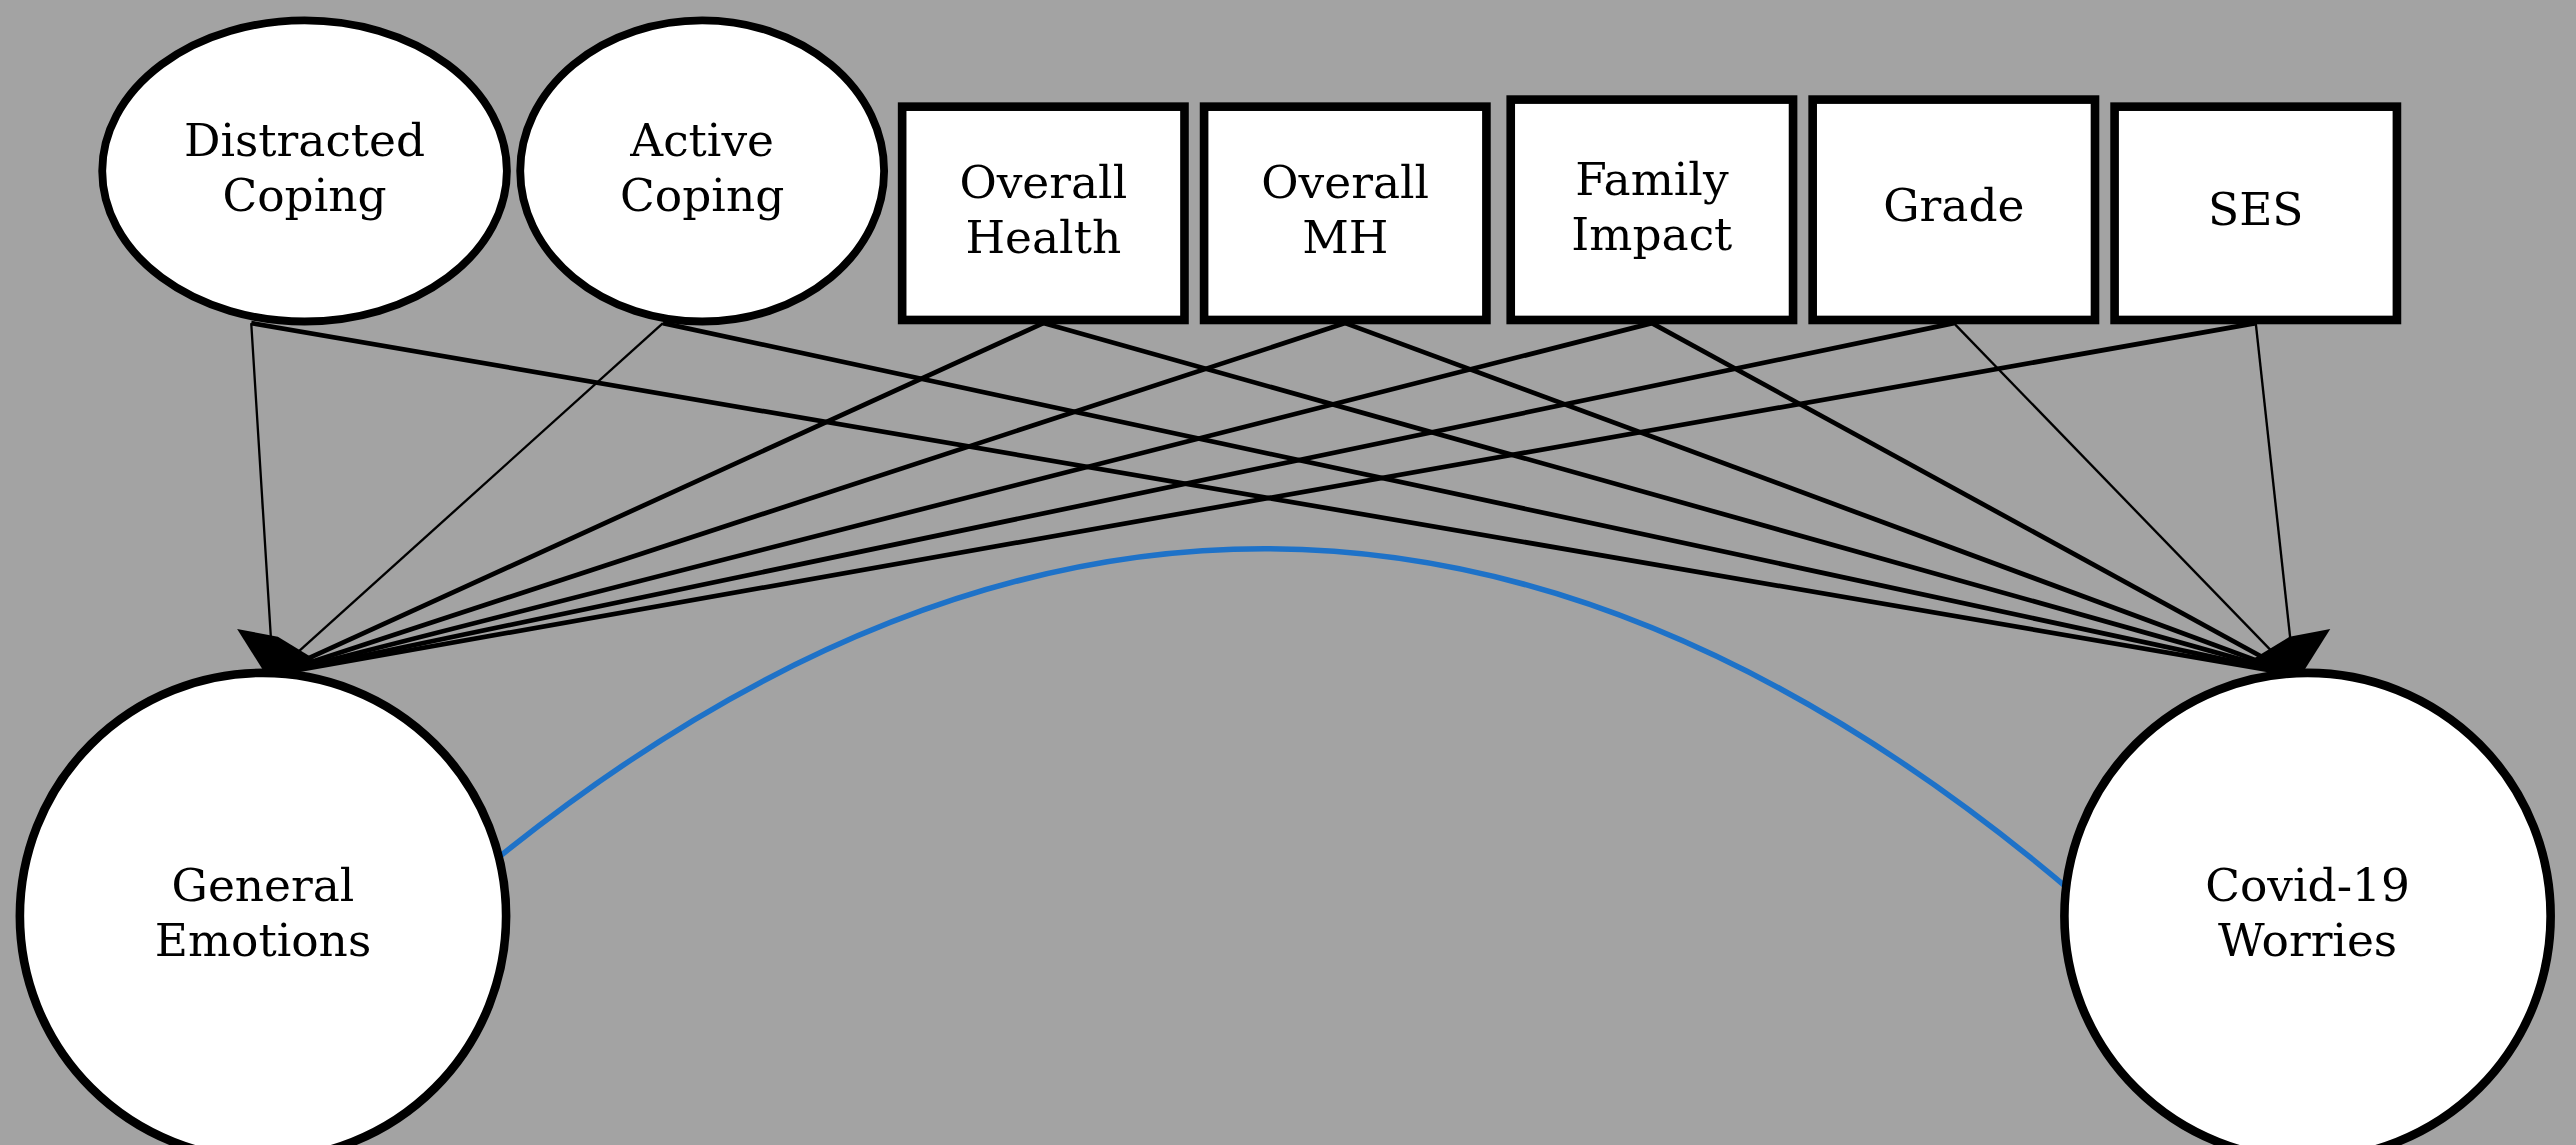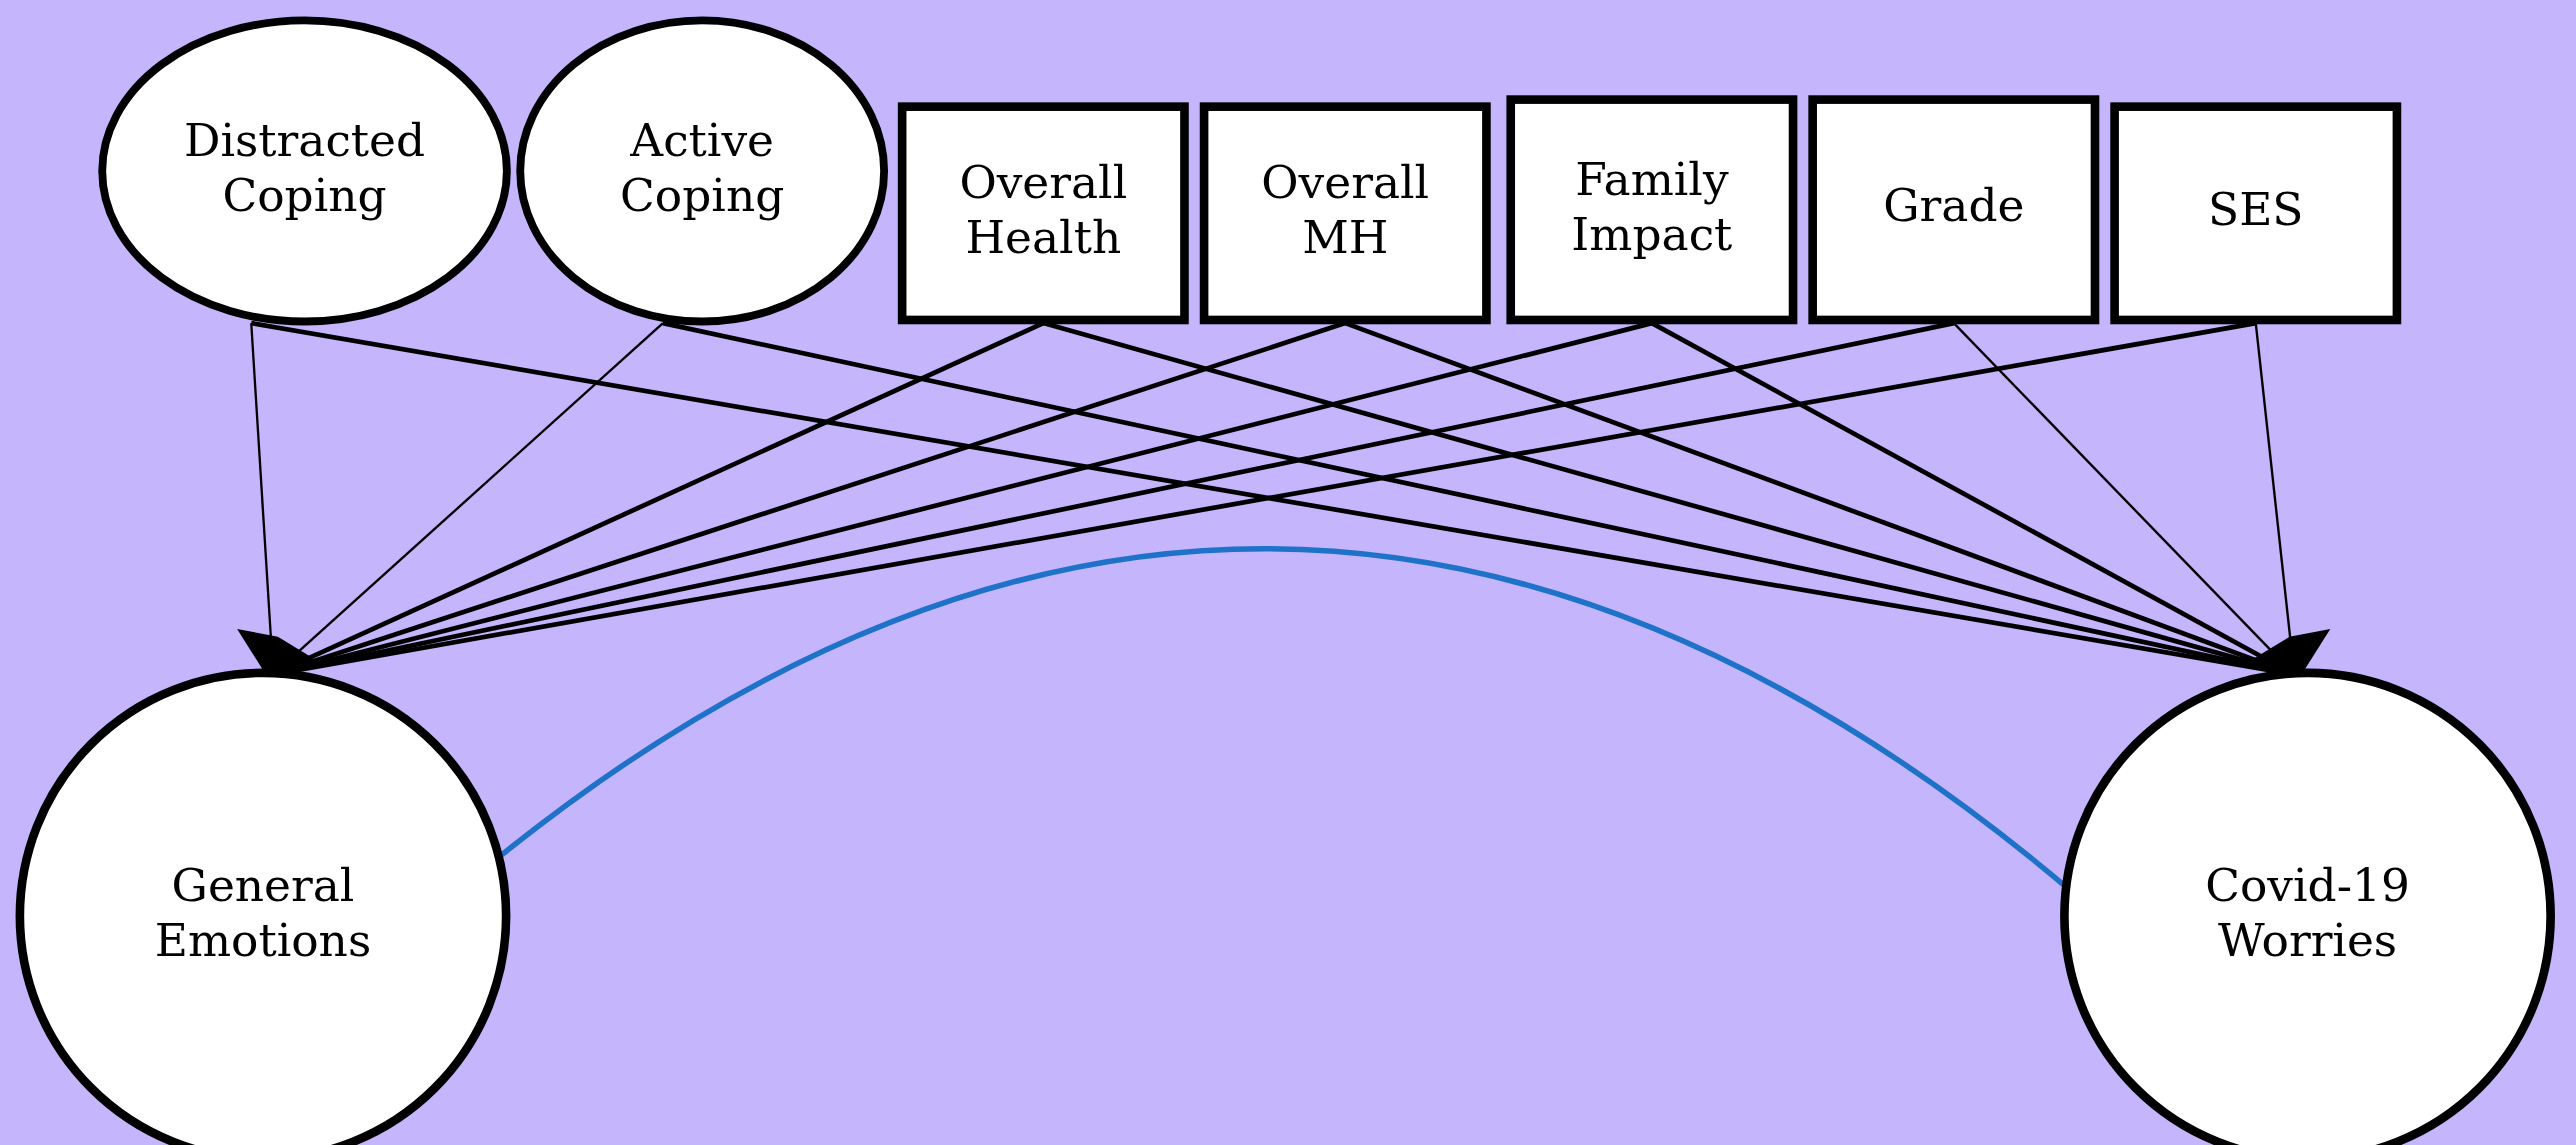--- a/index.html
+++ b/index.html
@@ -4,21 +4,21 @@
 <style>
   html, body {
     margin: 0;
     padding: 0;
     background: #ffffff;
   }
   #figure-root {
     position: relative;
     width: 2576px;
     height: 1145px;
-    background: #c4b5fd;
+    background: #a3a3a3;
     overflow: hidden;
   }
   svg#diagram {
     display: block;
     width: 2576px;
     height: 1145px;
   }
   .node-shape {
     fill: #ffffff;
     stroke: #000000;

